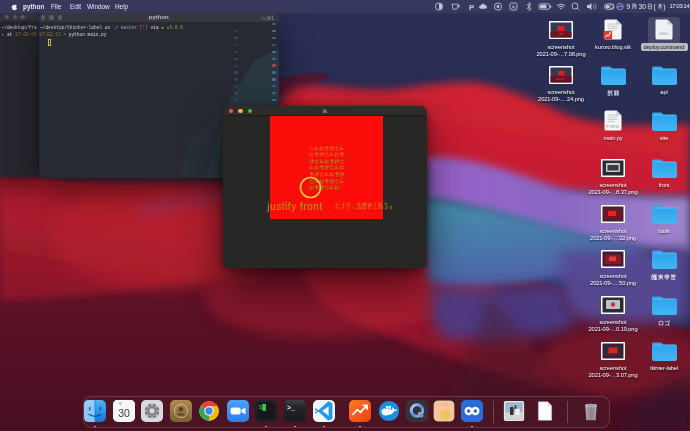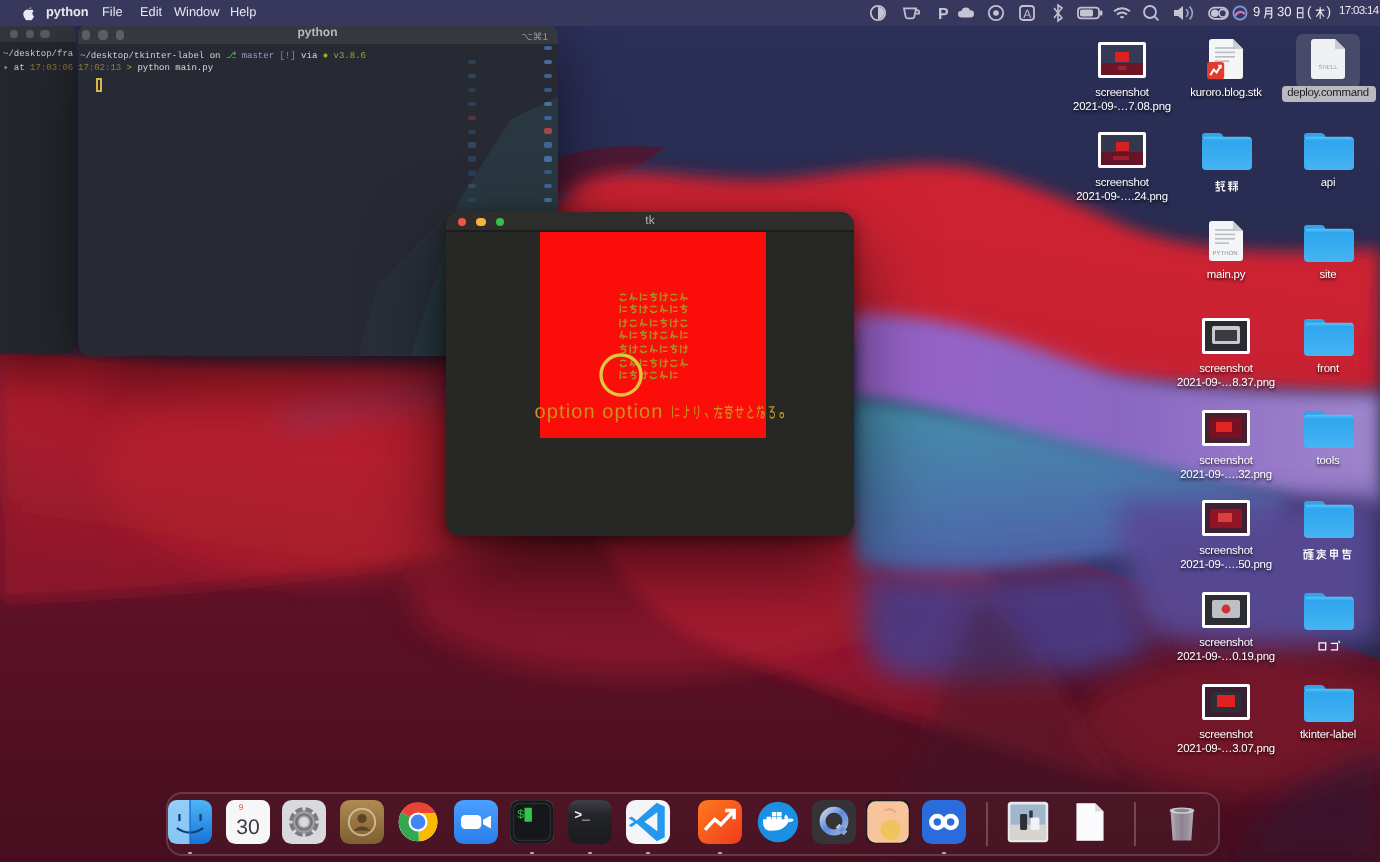--- a/index.html
+++ b/index.html
@@ -296,21 +296,21 @@
       <g transform="translate(20.28,0) scale(0.507,0.510)">
         <path d="M3.8,1.4 Q3.2,4.5 2,7.8 Q3.6,4.8 4.6,5.4 Q5.4,5.9 5.3,7.2 Q6.4,5.6 7.4,6.4 Q8,7 8.6,6.6" fill="none" stroke="#a98c25" stroke-width="1.53" stroke-linecap="round" opacity="1.0"></path>
       </g>
       <g transform="translate(25.35,0) scale(0.507,0.510)">
         <path d="M2.2,1.6 Q2.5,5 2.2,8.4 M4.8,3.2 L8.2,3.2 M4.8,7.2 L8.2,7.2" fill="none" stroke="#a98c25" stroke-width="1.53" stroke-linecap="round" opacity="1.0"></path>
       </g>
     </svg>
 <svg class="ab" style="left:299px;top:176px" width="23" height="23" viewBox="0 0 23 23">
       <circle cx="11.5" cy="11.5" r="10" fill="none" stroke="#e0c63c" stroke-width="1.7"></circle>
     </svg>
-<div class="ab" style="left:267.3px;top:201.2px;font-size:10px;color:#c3951b;letter-spacing:0.55px;white-space:nowrap">option option</div>
+<div class="ab" style="left:267.3px;top:201.2px;font-size:10px;color:#c3951b;letter-spacing:0.55px;white-space:nowrap">justify front</div>
 <svg class="ab" style="left:335.0px;top:201.6px" width="58.8" height="8.0" viewBox="0 0 58.85 8.00">
       <g transform="translate(0.00,0) scale(0.535,0.800)">
         <path d="M2.2,1.6 Q2.5,5 2.2,8.4 M4.8,3.2 L8.2,3.2 M4.8,7.2 L8.2,7.2" fill="none" stroke="#c3951b" stroke-width="0.90" stroke-linecap="round" opacity="1.0"></path>
       </g>
       <g transform="translate(5.35,0) scale(0.535,0.800)">
         <path d="M5.4,1.4 L5.4,6.4 Q5.4,8.6 2.8,8.2 M5.4,3.8 L7.6,3.8" fill="none" stroke="#c3951b" stroke-width="0.90" stroke-linecap="round" opacity="1.0"></path>
       </g>
       <g transform="translate(10.70,0) scale(0.535,0.800)">
         <path d="M3.4,1.8 Q2.7,4 3.2,6.2 M6.6,1.4 Q7.6,4.4 6.6,6.8 Q6,8.6 4.4,9" fill="none" stroke="#c3951b" stroke-width="0.90" stroke-linecap="round" opacity="1.0"></path>
       </g>

